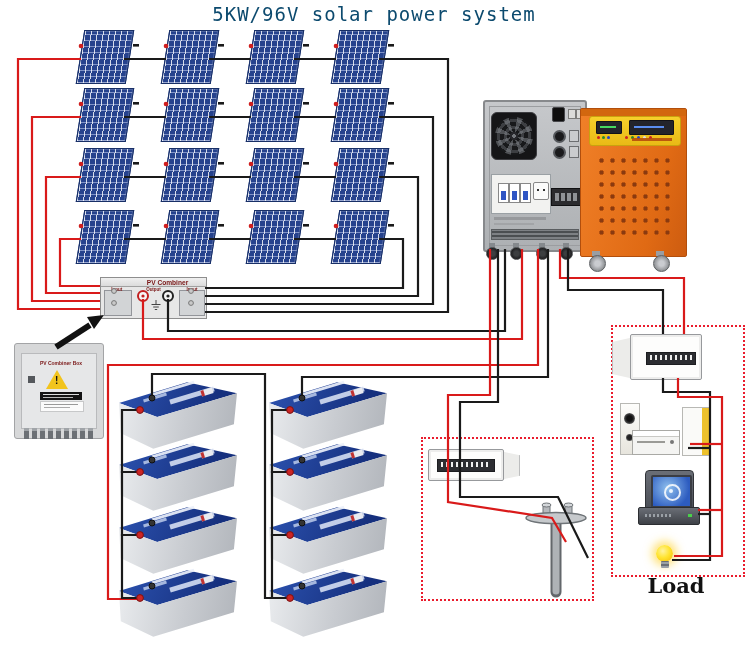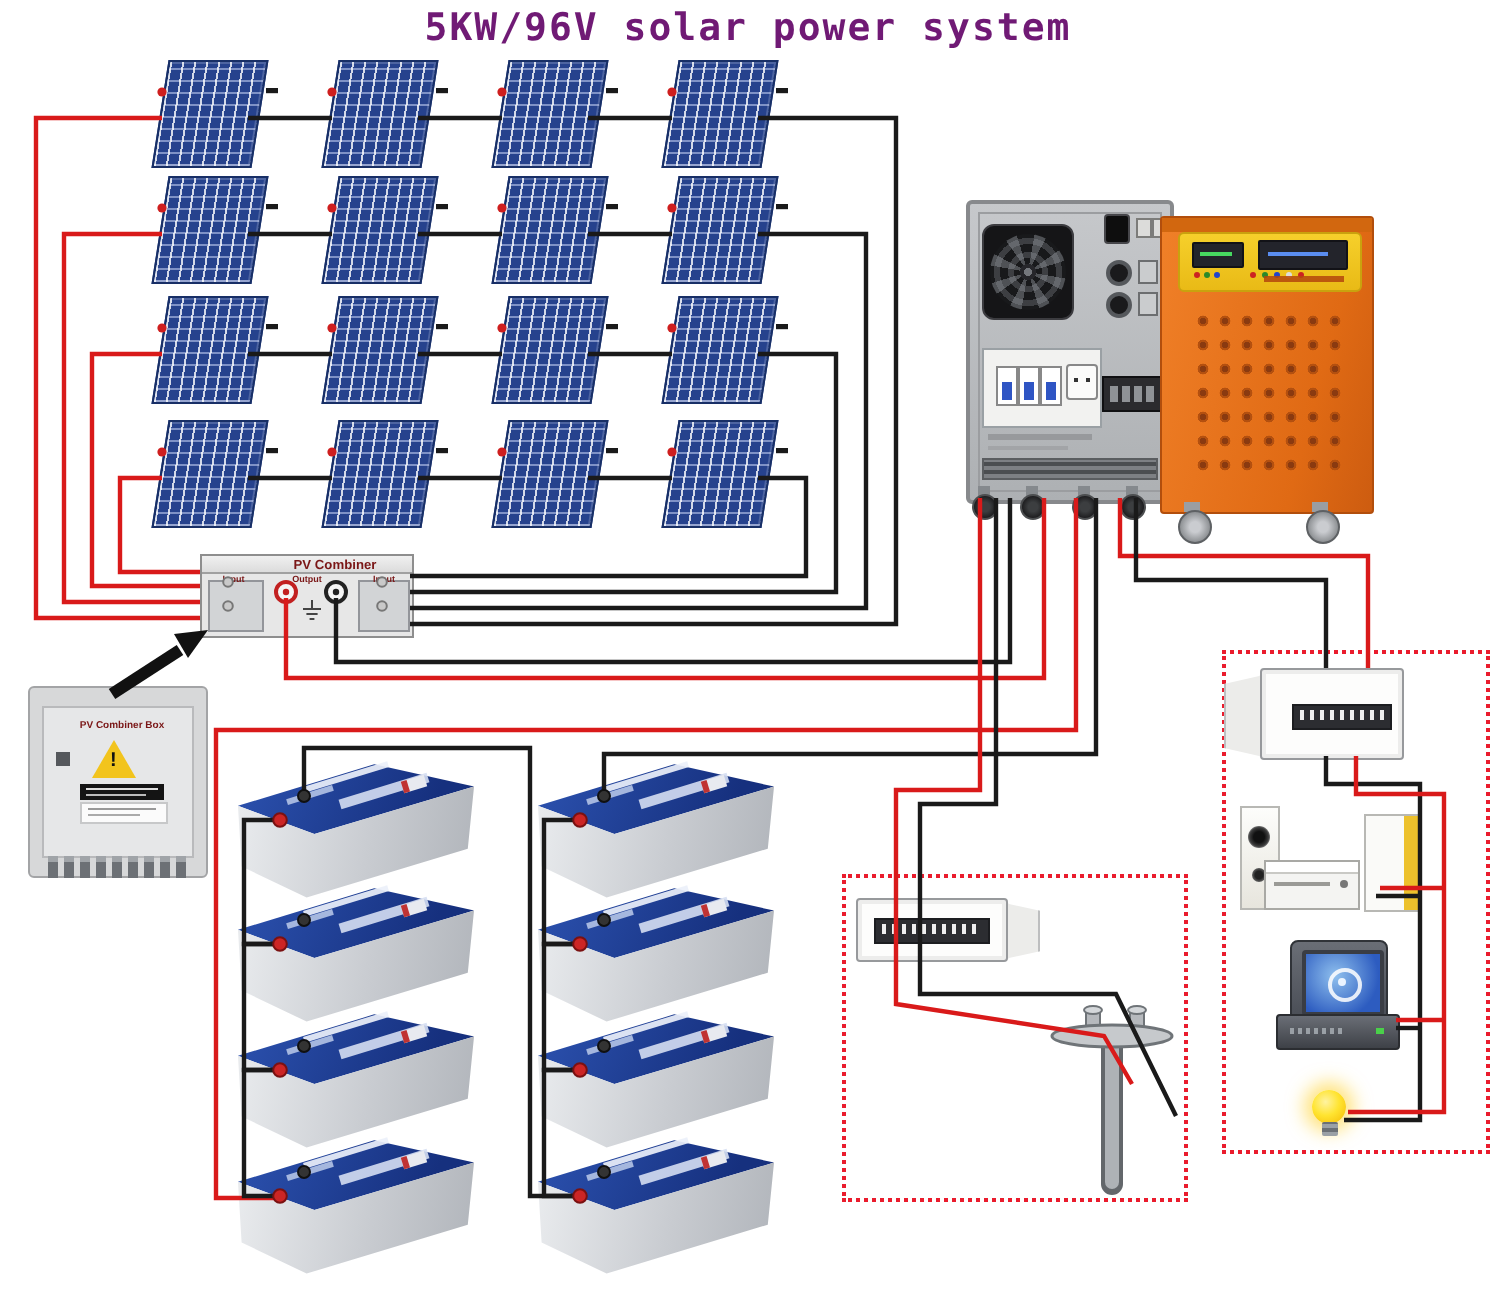--- a/index.html
+++ b/index.html
@@ -1,21 +1,21 @@
 <!DOCTYPE html>
 <html><head>
 <meta charset="utf-8">
 <style>
   html,body{margin:0;padding:0;background:#fff;}
   .stage{position:relative;width:748px;height:650px;background:#fff;overflow:hidden;
          font-family:"Liberation Sans",sans-serif;}
   .abs{position:absolute;}
   
   .title{left:0;right:0;top:3px;text-align:center;font-family:"DejaVu Sans Mono",monospace;
-         font-weight:bold;font-size:19px;letter-spacing:1px;color:#701a75;}
+         font-weight:normal;font-size:19px;letter-spacing:1px;color:#0c4a6e;}
   
   .panel{position:absolute;width:48px;height:52px;border:1px solid #182f66;
          transform:skewX(-9deg);background-color:#26428d;
          background-image:
            repeating-linear-gradient(90deg, rgba(255,255,255,.8) 0 1px, rgba(0,0,0,0) 1px 6px),
            repeating-linear-gradient(0deg, rgba(215,225,255,.5) 0 1px, rgba(0,0,0,0) 1px 6px);
          box-shadow:inset 0 0 0 1px rgba(255,255,255,.18);}
   
   .combx{left:100px;top:277px;width:105px;height:40px;background:#e7e7e7;border:1px solid #8e8e8e;}
   .tlabel{position:absolute;font-weight:bold;color:#7a1616;text-align:center;transform-origin:left top;}
@@ -277,20 +277,21 @@
         <div class="venthole" style="position: absolute; left: 83px; top: 120px;"></div>
       </div>
   </div>
   <div class="abs" style="left:592px;top:251px;width:8px;height:5px;background:#9a9ea2;"></div>
   <div class="abs" style="left:656px;top:251px;width:8px;height:5px;background:#9a9ea2;"></div>
   <div class="abs caster" style="left:589px;top:255px;width:15px;height:15px;background:radial-gradient(circle,#caccd0 25%,#8e9194 70%);border:1px solid #5e6164;"></div>
   <div class="abs caster" style="left:653px;top:255px;width:15px;height:15px;background:radial-gradient(circle,#caccd0 25%,#8e9194 70%);border:1px solid #5e6164;"></div>
 
   <div class="dash" style="left:421px;top:437px;width:169px;height:160px;"></div>
   <div class="dash" style="left:611px;top:325px;width:130px;height:248px;"></div>
+  <div class="abs loadtxt">Load</div>
 
   <div class="flap" style="left:500px;top:451px;width:18px;height:27px;clip-path:polygon(0 0,100% 15%,100% 85%,0 100%);"></div>
   <div class="dbox" style="left:428px;top:449px;width:74px;height:30px;">
     <div class="teeth" style="left:8px;top:9px;width:56px;height:11px;">
       <div class="teethlines"></div>
     </div>
   </div>
 
   <div class="flap" style="left:612px;top:337px;width:20px;height:40px;clip-path:polygon(100% 0,0 12%,0 88%,100% 100%);"></div>
   <div class="dbox" style="left:630px;top:334px;width:70px;height:44px;">

